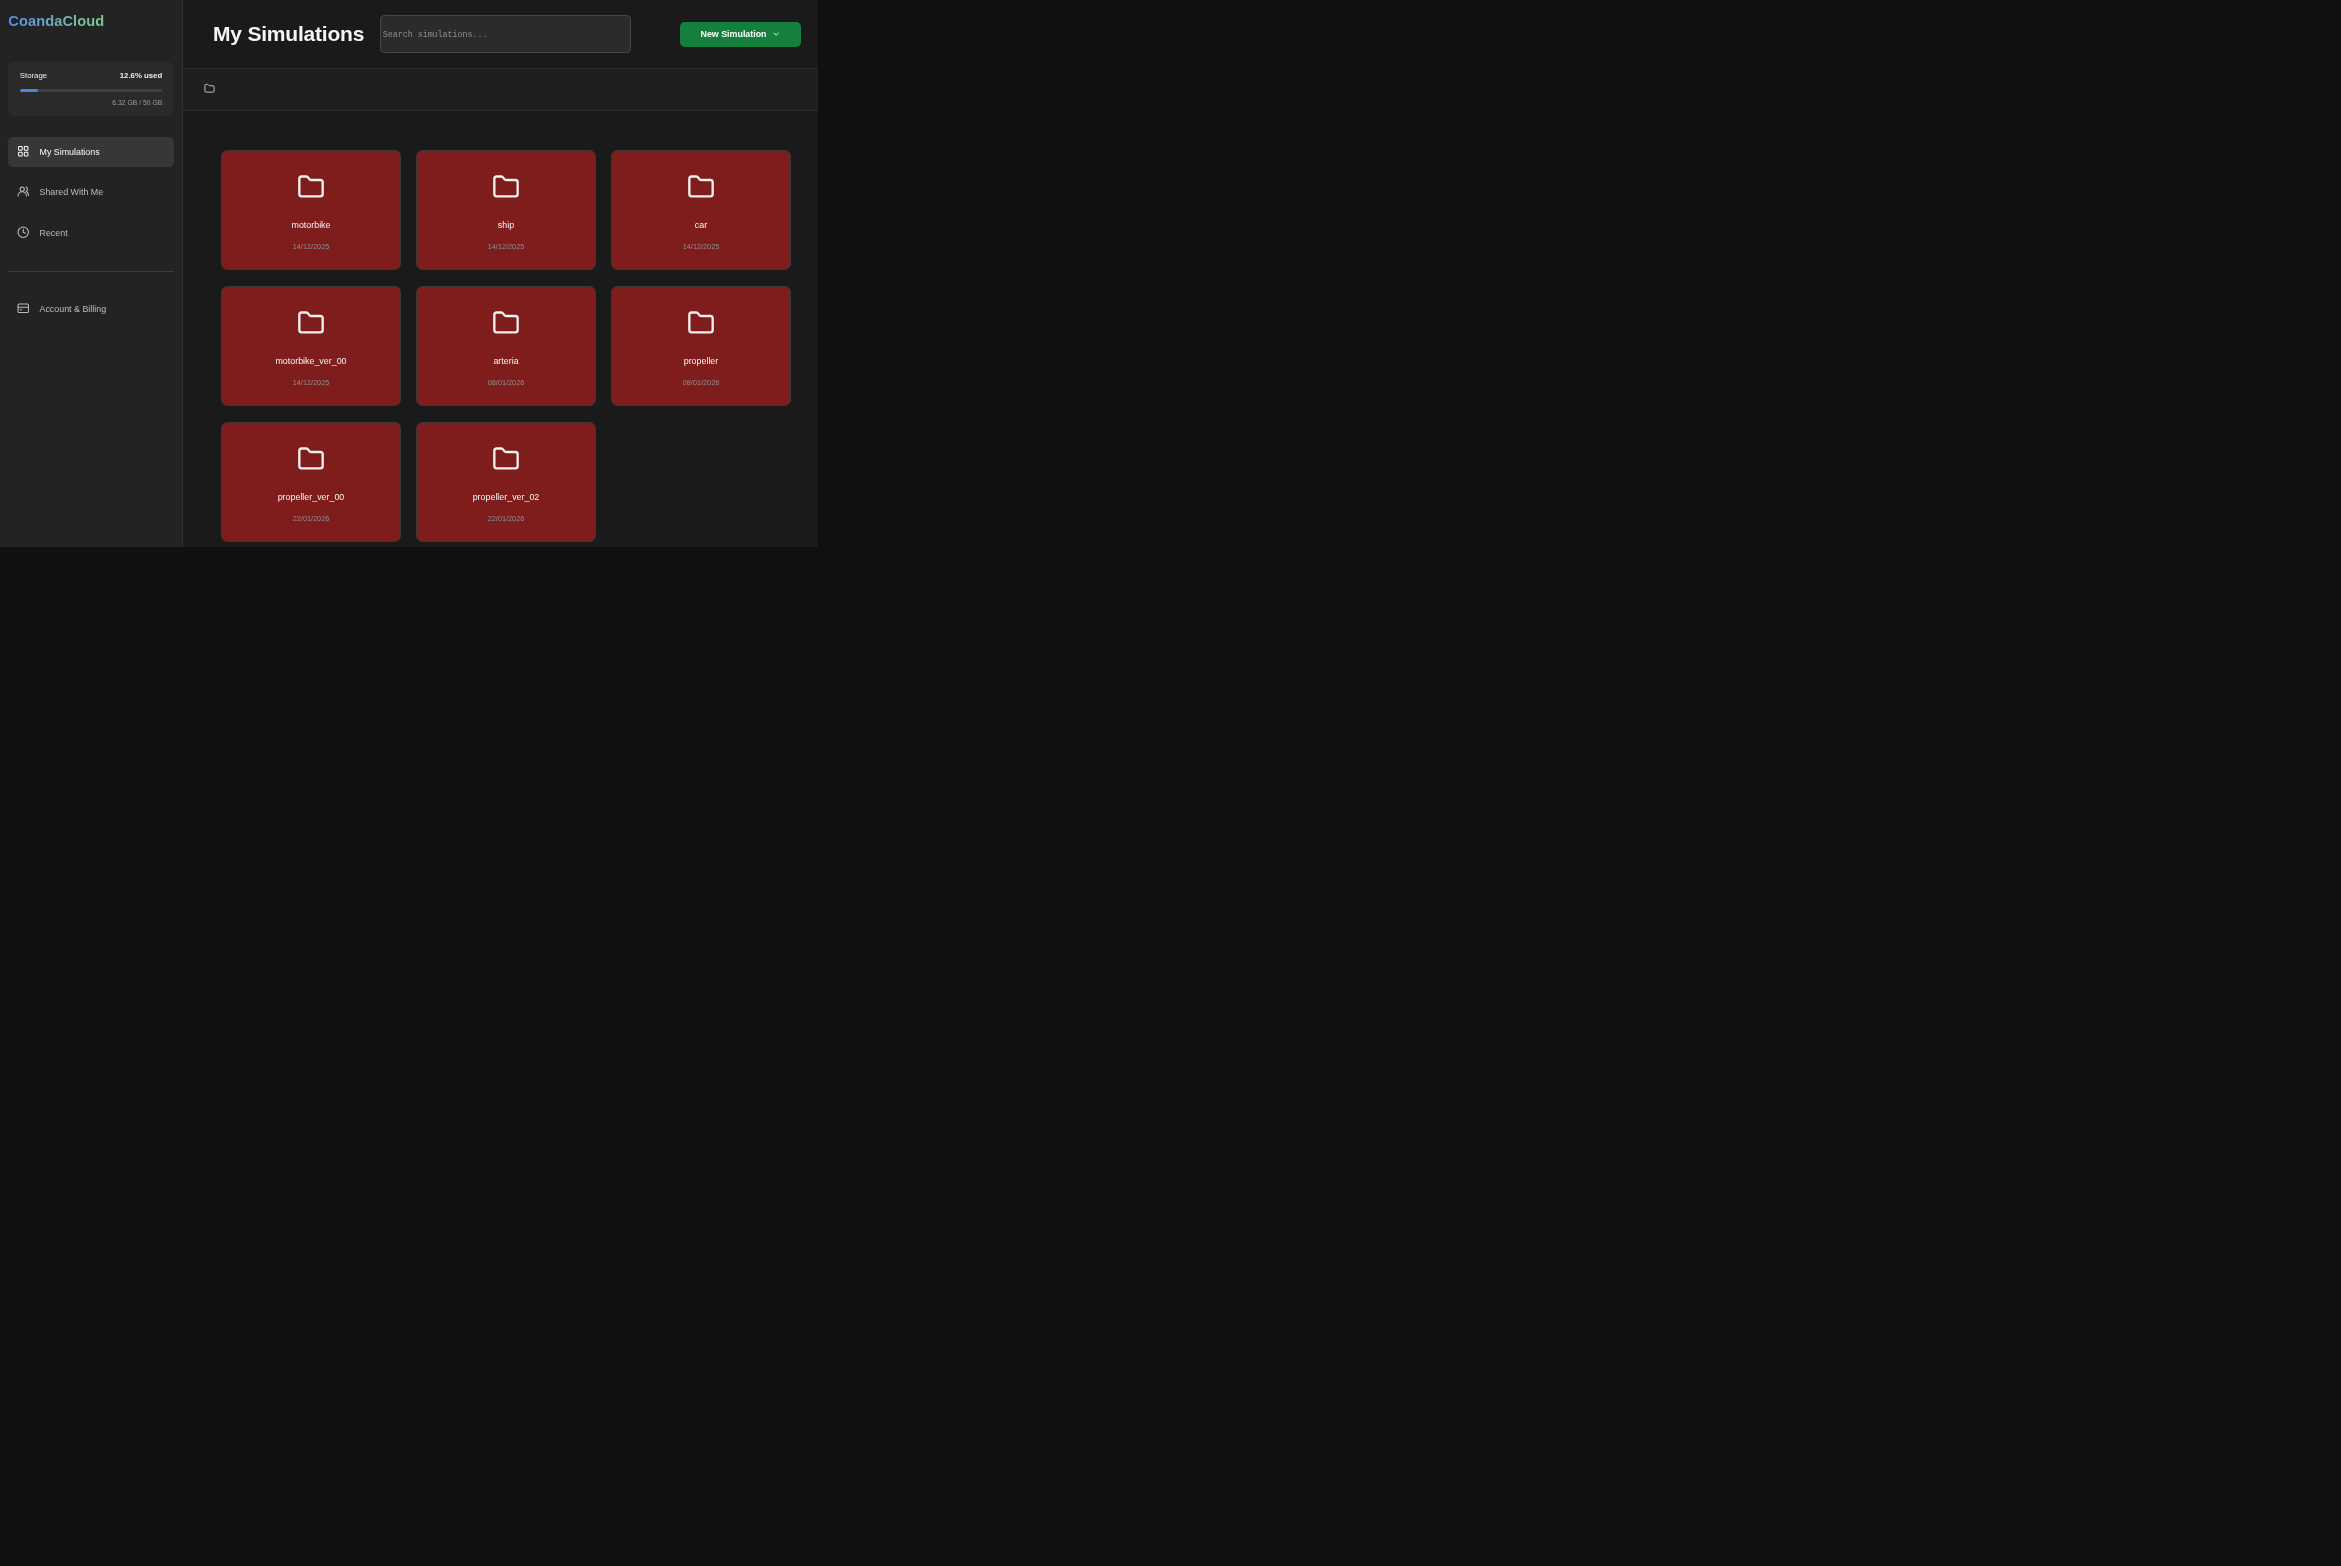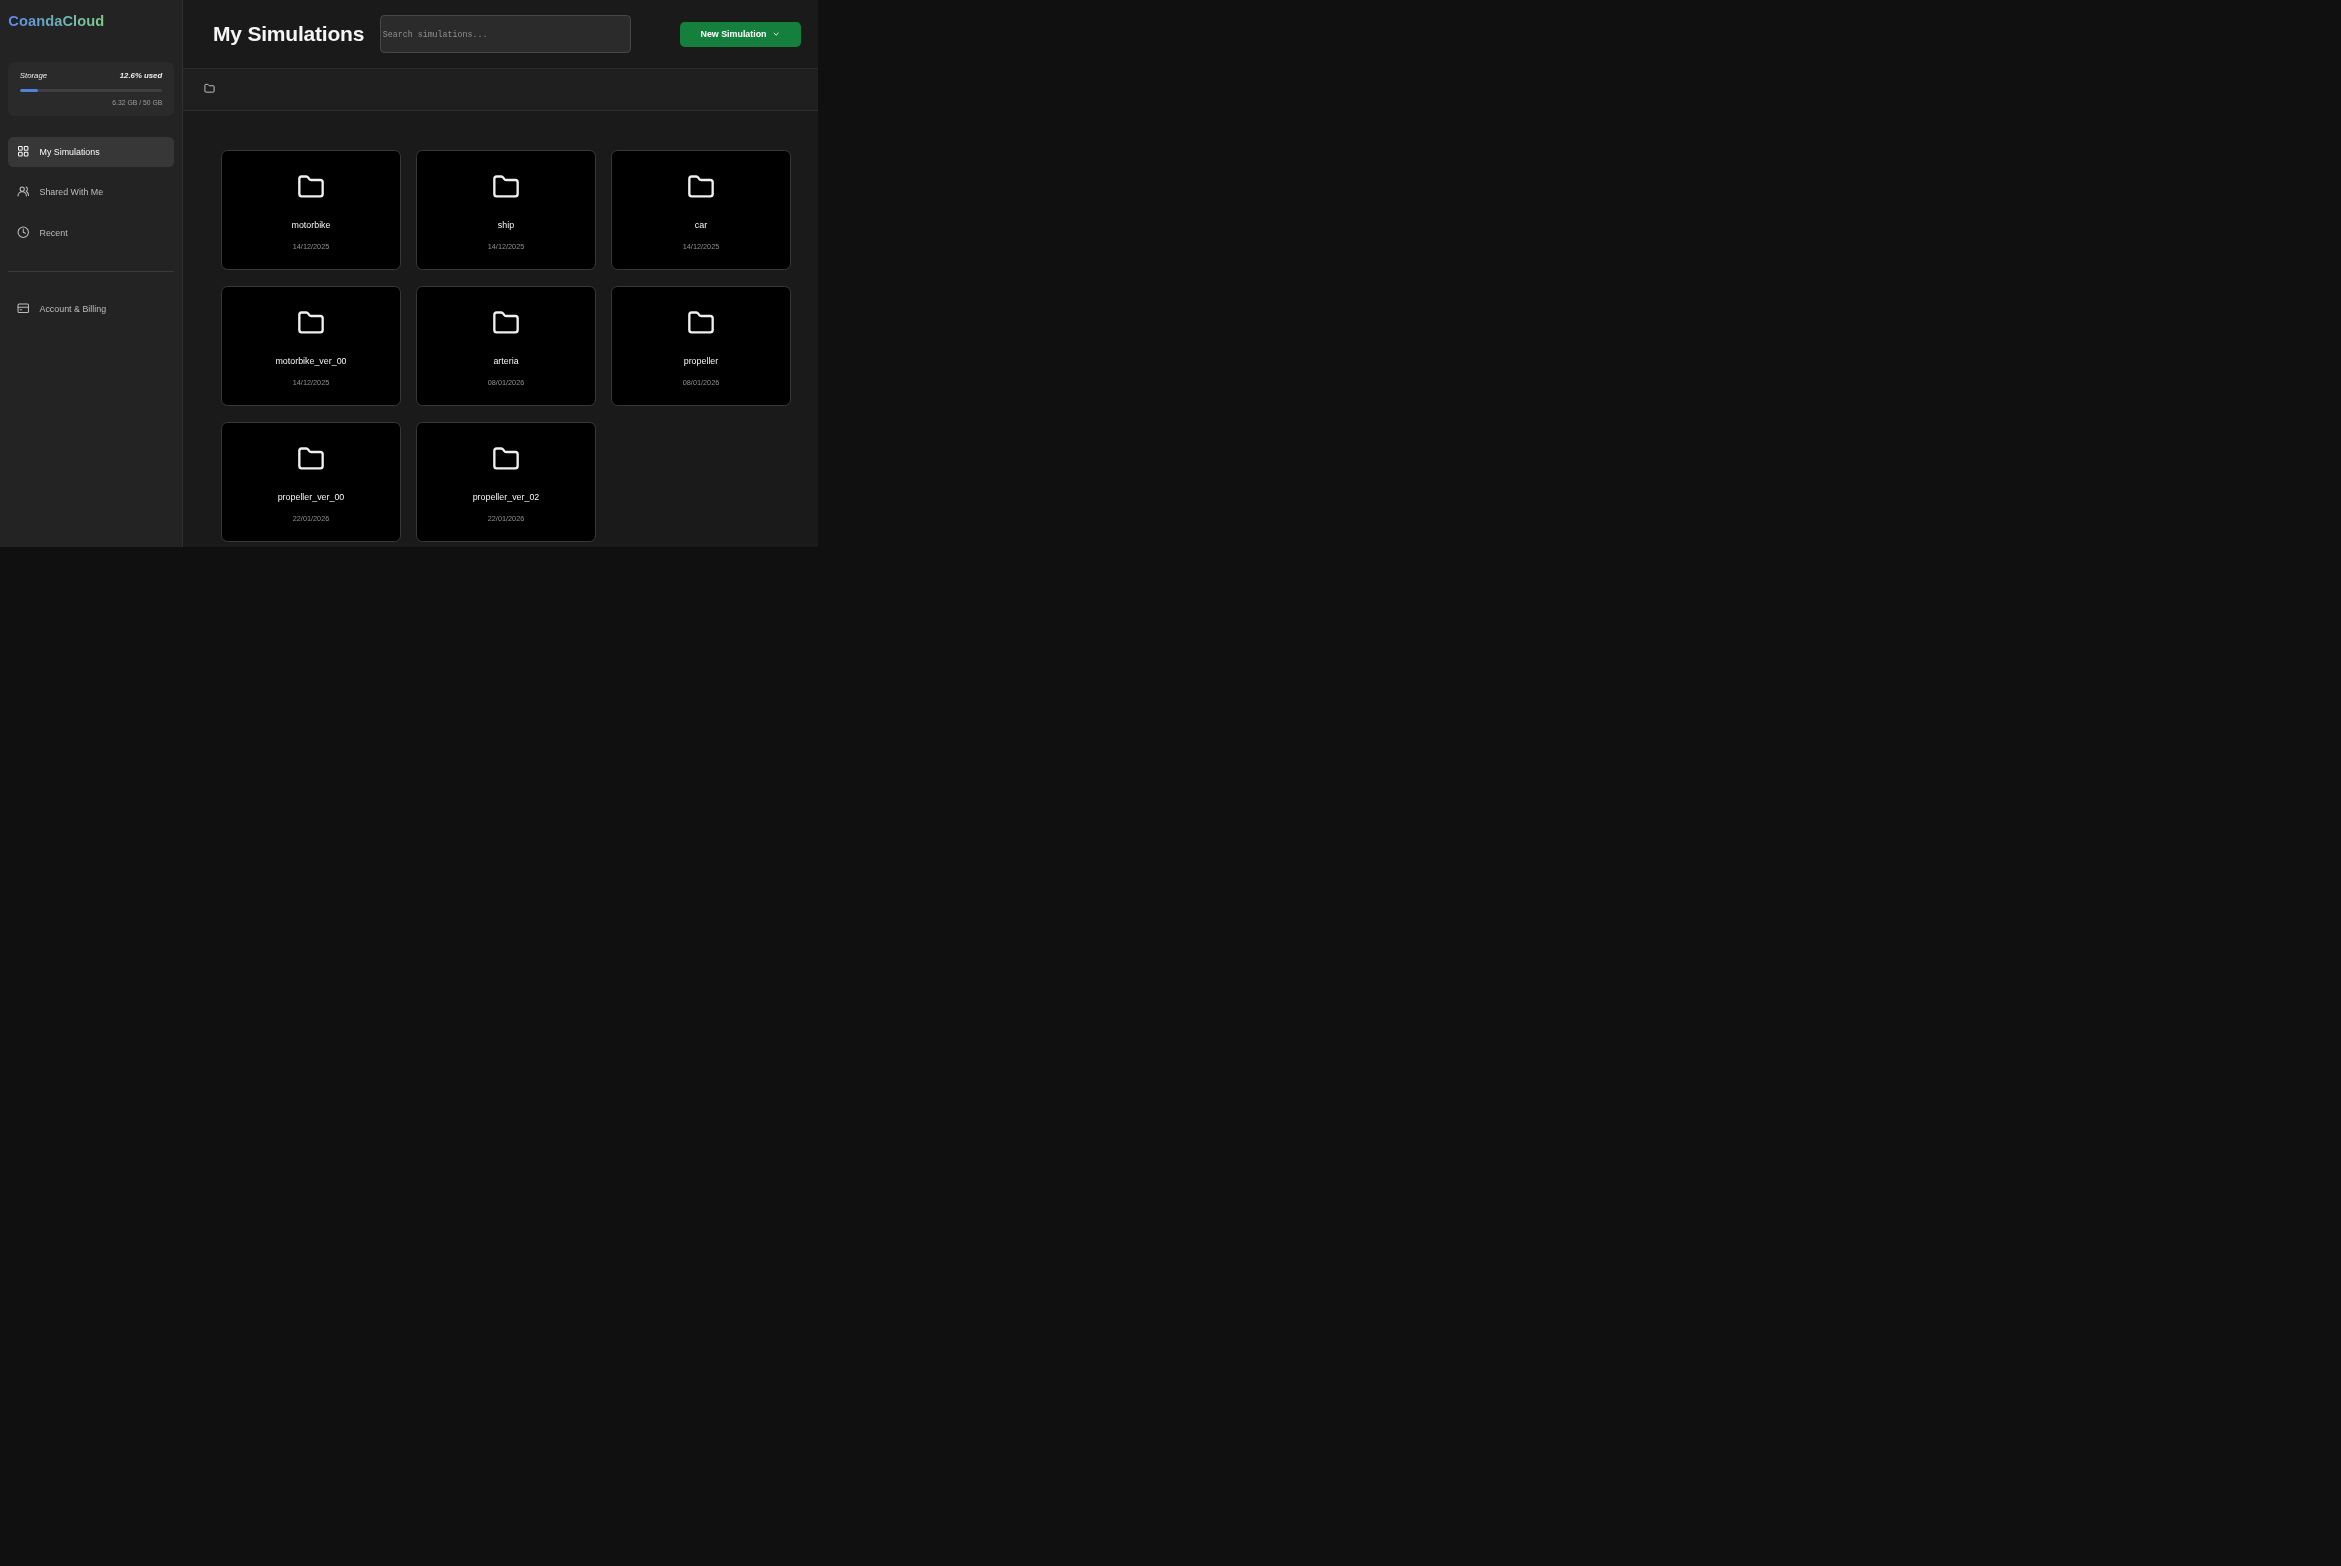--- a/index.html
+++ b/index.html
@@ -19,21 +19,21 @@
   .logo{
     font-size:14.6px;font-weight:800;letter-spacing:0.1px;line-height:1.2;
     background:linear-gradient(90deg,#5b8cf0 0%,#6fb3b4 55%,#80cb8e 100%);
     -webkit-background-clip:text;background-clip:text;color:transparent;
     width:max-content;cursor:pointer;text-align:center;
   }
   .storage-card{
     margin-top:32px;background:#2a2a2a;border-radius:6.3px;
     padding:9.4px 11.5px 10.4px 11.5px;
   }
-  .storage-row{display:flex;justify-content:space-between;align-items:center;font-style:italic;}
+  .storage-row{display:flex;justify-content:space-between;align-items:center;}
   .storage-label{font-size:7.8px;font-weight:500;color:#ececec;}
   .storage-used{font-size:7.8px;font-weight:700;color:#ececec;}
   .progress-track{margin-top:8.3px;height:3.1px;border-radius:1.6px;background:#3f3f3f;overflow:hidden;}
   .progress-fill{height:100%;border-radius:1.6px;background:#4f82e0;}
   .storage-detail{margin-top:6.8px;text-align:right;font-size:6.8px;color:#9e9e9e;}
   .nav{margin-top:21px;display:flex;flex-direction:column;gap:10.4px;}
   .nav-item{
     display:flex;align-items:center;gap:10.4px;height:30px;border-radius:5.2px;
     padding:0 8.3px;color:#bdbdbd;font-size:8.9px;cursor:pointer;
   }
@@ -65,21 +65,21 @@
     height:42px;flex:0 0 42px;background:#1f1f1f;
     border-bottom:0.5px solid #2d2d2d;
     display:flex;align-items:center;padding-left:21.4px;
   }
   .breadcrumb-bar svg{cursor:pointer;}
   
   .content{flex:1;background:#1a1a1a;padding:39px 0 0 38px;overflow:hidden;}
   .grid{display:grid;grid-template-columns:repeat(3,180px);column-gap:15px;row-gap:16px;}
   .card{
     position:relative;height:120px;border-radius:6.3px;
-    background:#000000;border:0.5px solid #383838;
+    background:#7f1d1d;border:0.5px solid #383838;
     display:flex;flex-direction:column;align-items:center;cursor:pointer;
   }
   .card .icon-wrap{margin-top:22px;height:30px;display:flex;align-items:center;justify-content:center;}
   .card .name{margin-top:17px;font-size:8.9px;font-weight:500;color:#f5f5f5;}
   .card .date{margin-top:12px;font-size:7.3px;color:#8f8f8f;}
   .card.geometry{background:#222822;border:0.8px solid #8bcd80;}
   .badge{
     position:absolute;top:3.6px;right:3.6px;background:#79b45e;color:#fff;
     font-size:5.7px;font-weight:700;letter-spacing:0.2px;
     padding:2.6px 6.8px;border-radius:6.3px;

